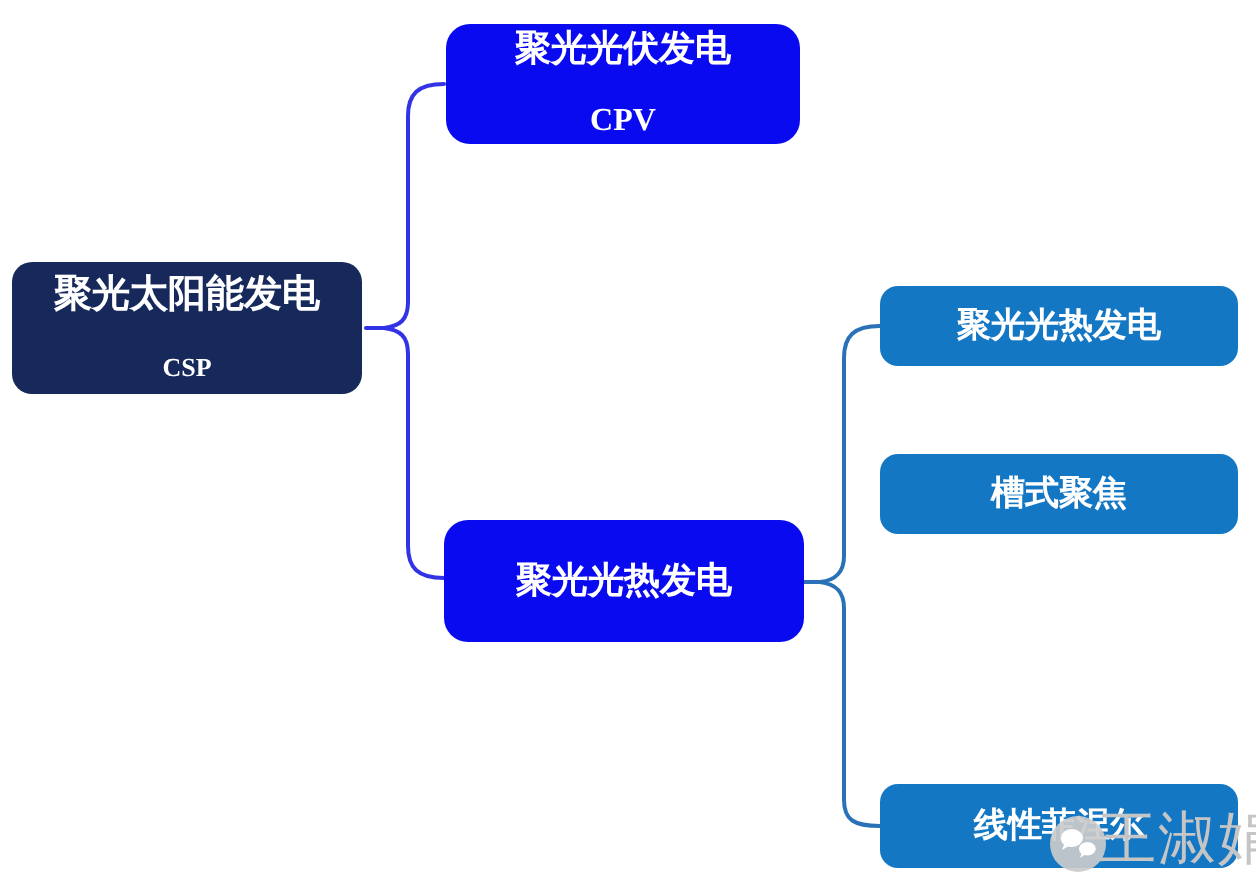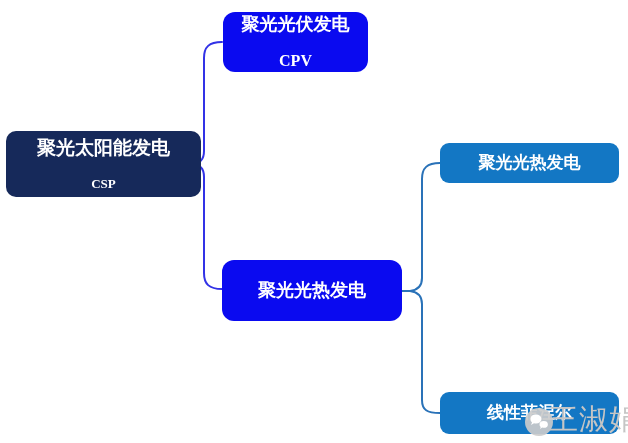--- a/index.html
+++ b/index.html
@@ -24,31 +24,31 @@
     flex-direction: column;
     align-items: center;
     justify-content: center;
     color: var(--text, #ffffff);
     font-weight: bold;
     text-align: center;
     box-sizing: border-box;
     line-height: 1.25;
   }
   .node-root {
-    left: 6px; top: 131px; width: 195px; height: 66px;
+    left: 6px; top: 131px; width: 175px; height: 66px;
     background: var(--root-fill, #16295A);
     border-radius: 10px;
     font-size: 19px;
   }
   .node-branch {
     background: var(--branch-fill, #0A0AF0);
     border-radius: 12px;
     font-size: 18px;
   }
-  .node-cpv { left: 223px; top: 12px; width: 145px; height: 60px; }
+  .node-cpv { left: 223px; top: 12px; width: 177px; height: 60px; }
   .node-thermal { left: 222px; top: 260px; width: 180px; height: 61px; }
   .node-leaf {
     left: 440px; width: 179px; height: 40px;
     background: var(--leaf-fill, #1377C4);
     border-radius: 9px;
     font-size: 17px;
   }
   .leaf-1 { top: 143px; }
   .leaf-2 { top: 227px; }
   .leaf-3 { top: 311px; }
@@ -102,20 +102,23 @@
   </div>
 
   <div class="node node-branch node-thermal">
     <div>聚光光热发电</div>
   </div>
 
   <div class="node node-leaf leaf-1">
     <div>聚光光热发电</div>
   </div>
 
+  <div class="node node-leaf leaf-2">
+    <div>槽式聚焦</div>
+  </div>
 
 
   <div class="node node-leaf leaf-4">
     <div>线性菲涅尔</div>
   </div>
 
   <div class="watermark watermark-icon">
     <svg width="30" height="30" viewBox="0 0 30 30" xmlns="http://www.w3.org/2000/svg">
       <circle cx="15" cy="15" r="14" fill="#CBCBCB" fill-opacity="0.92"></circle>
       <path d="M 6.5 11.5 a 5.5 4.5 0 0 1 5.5 -4 a 5.5 4.5 0 0 1 5.5 4.5 a 5.5 4.5 0 0 1 -5.5 4.5 a 7 7 0 0 1 -2 -0.3 L 7 18 L 8 15.4 A 4.6 4.6 0 0 1 6.5 11.5 Z" fill="#FFFFFF"></path>

